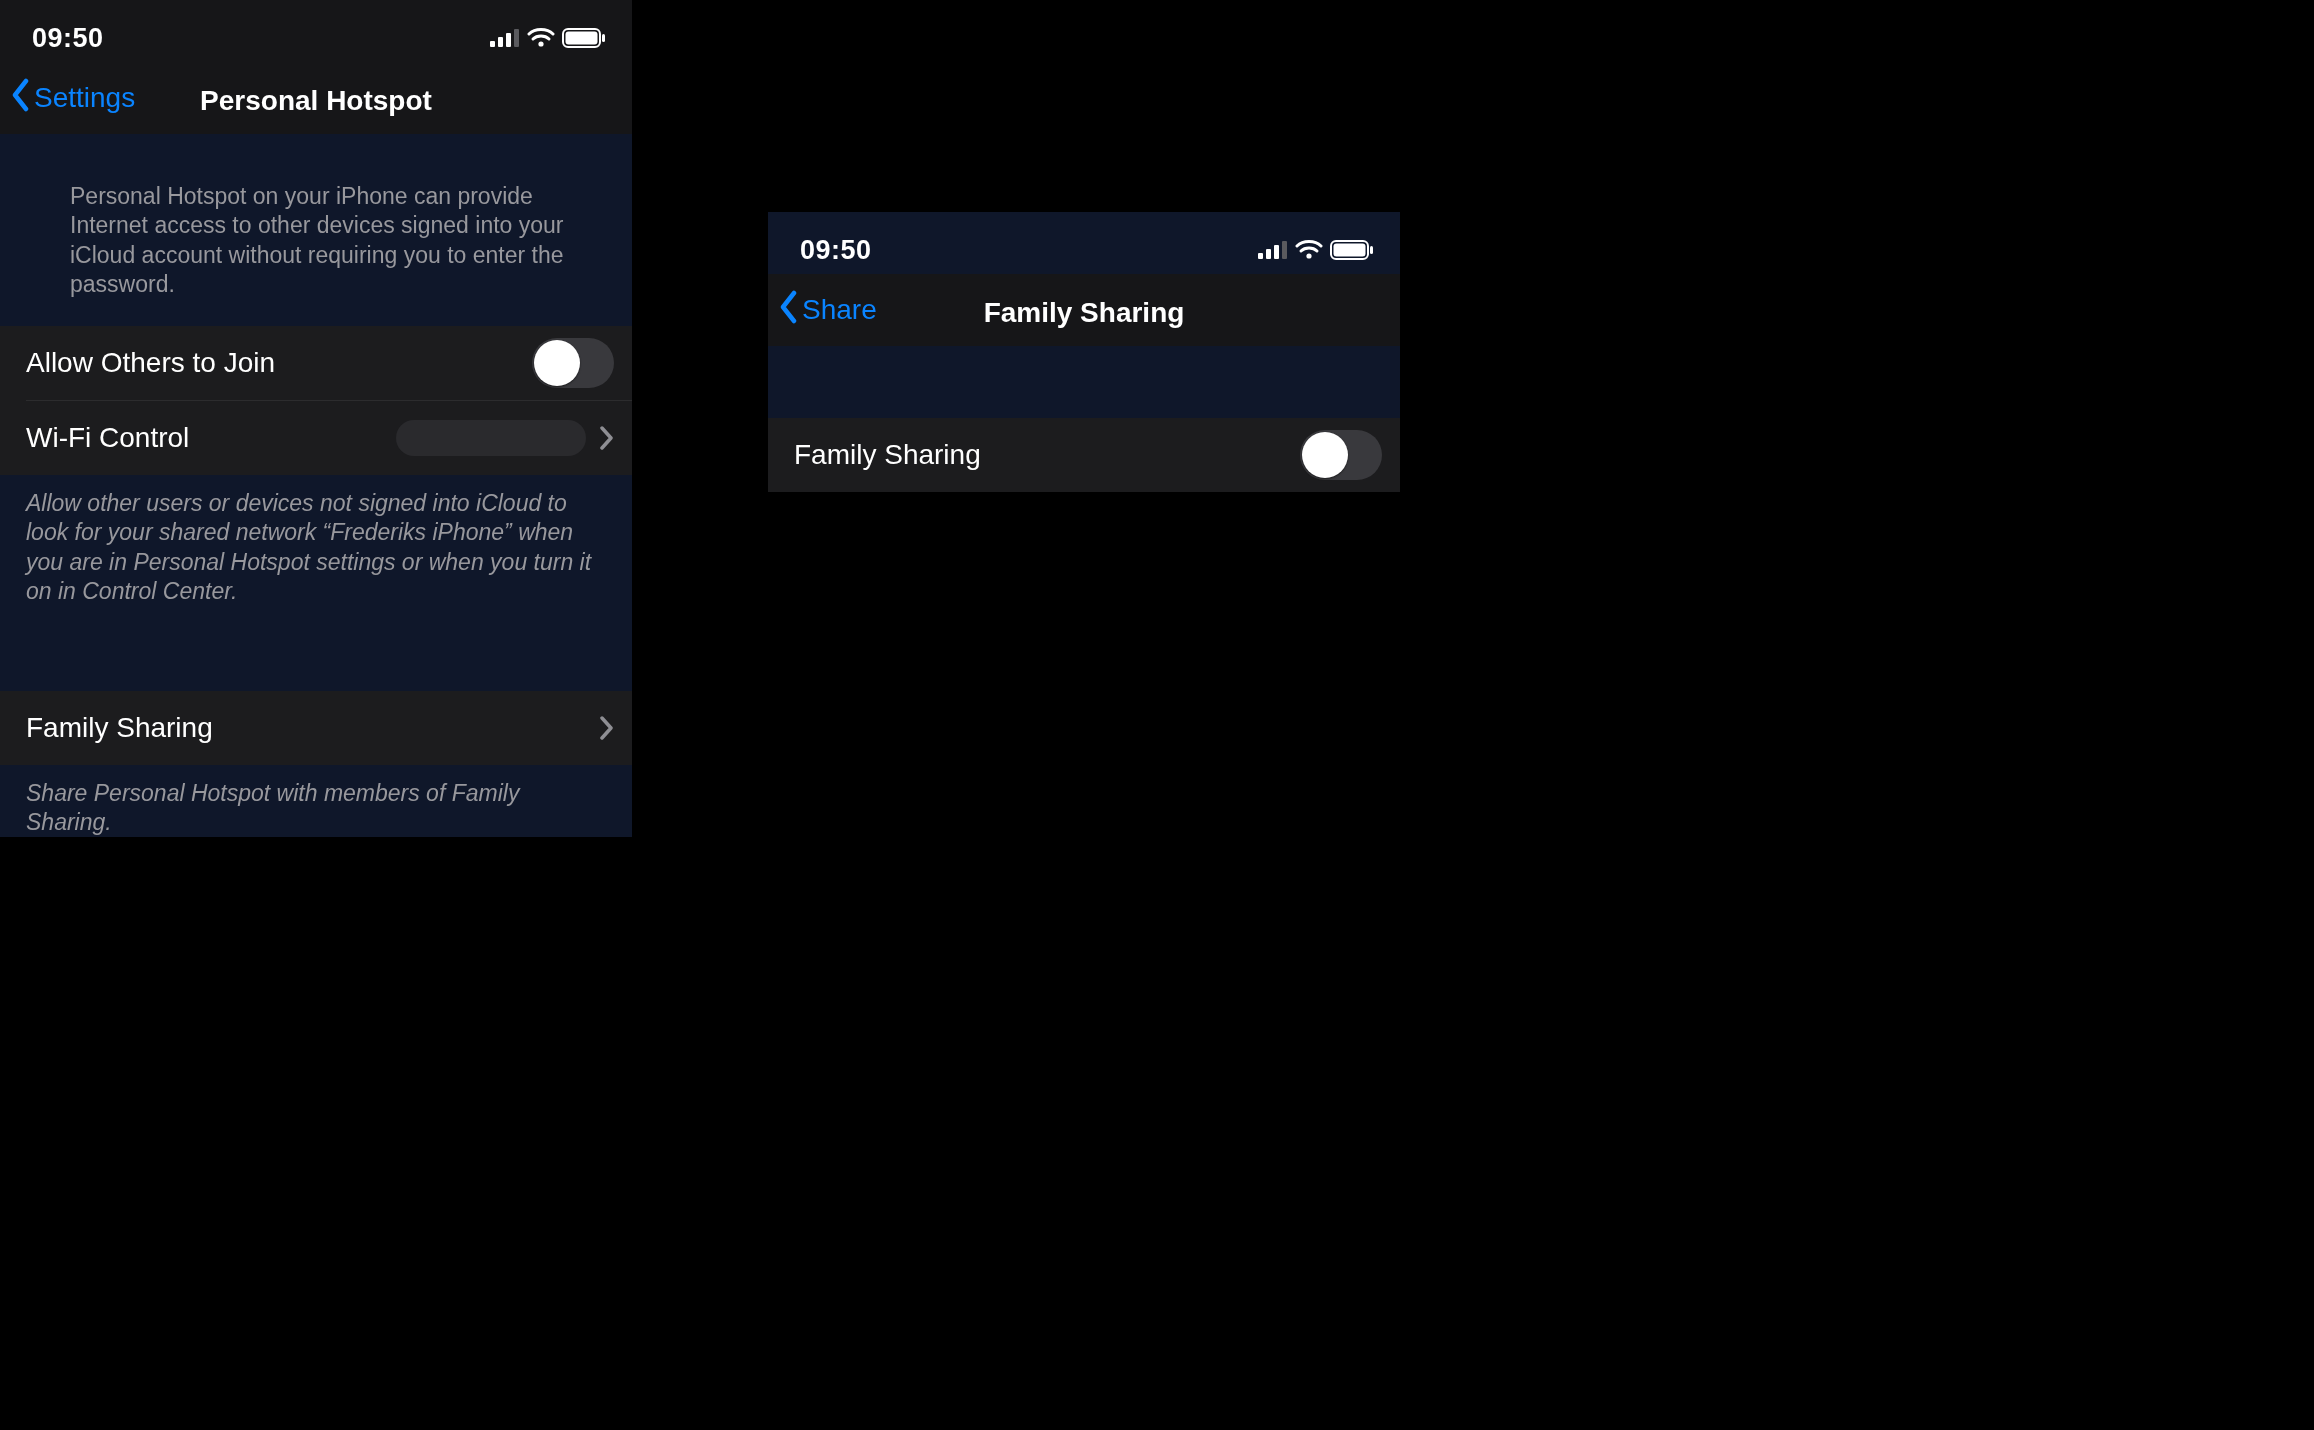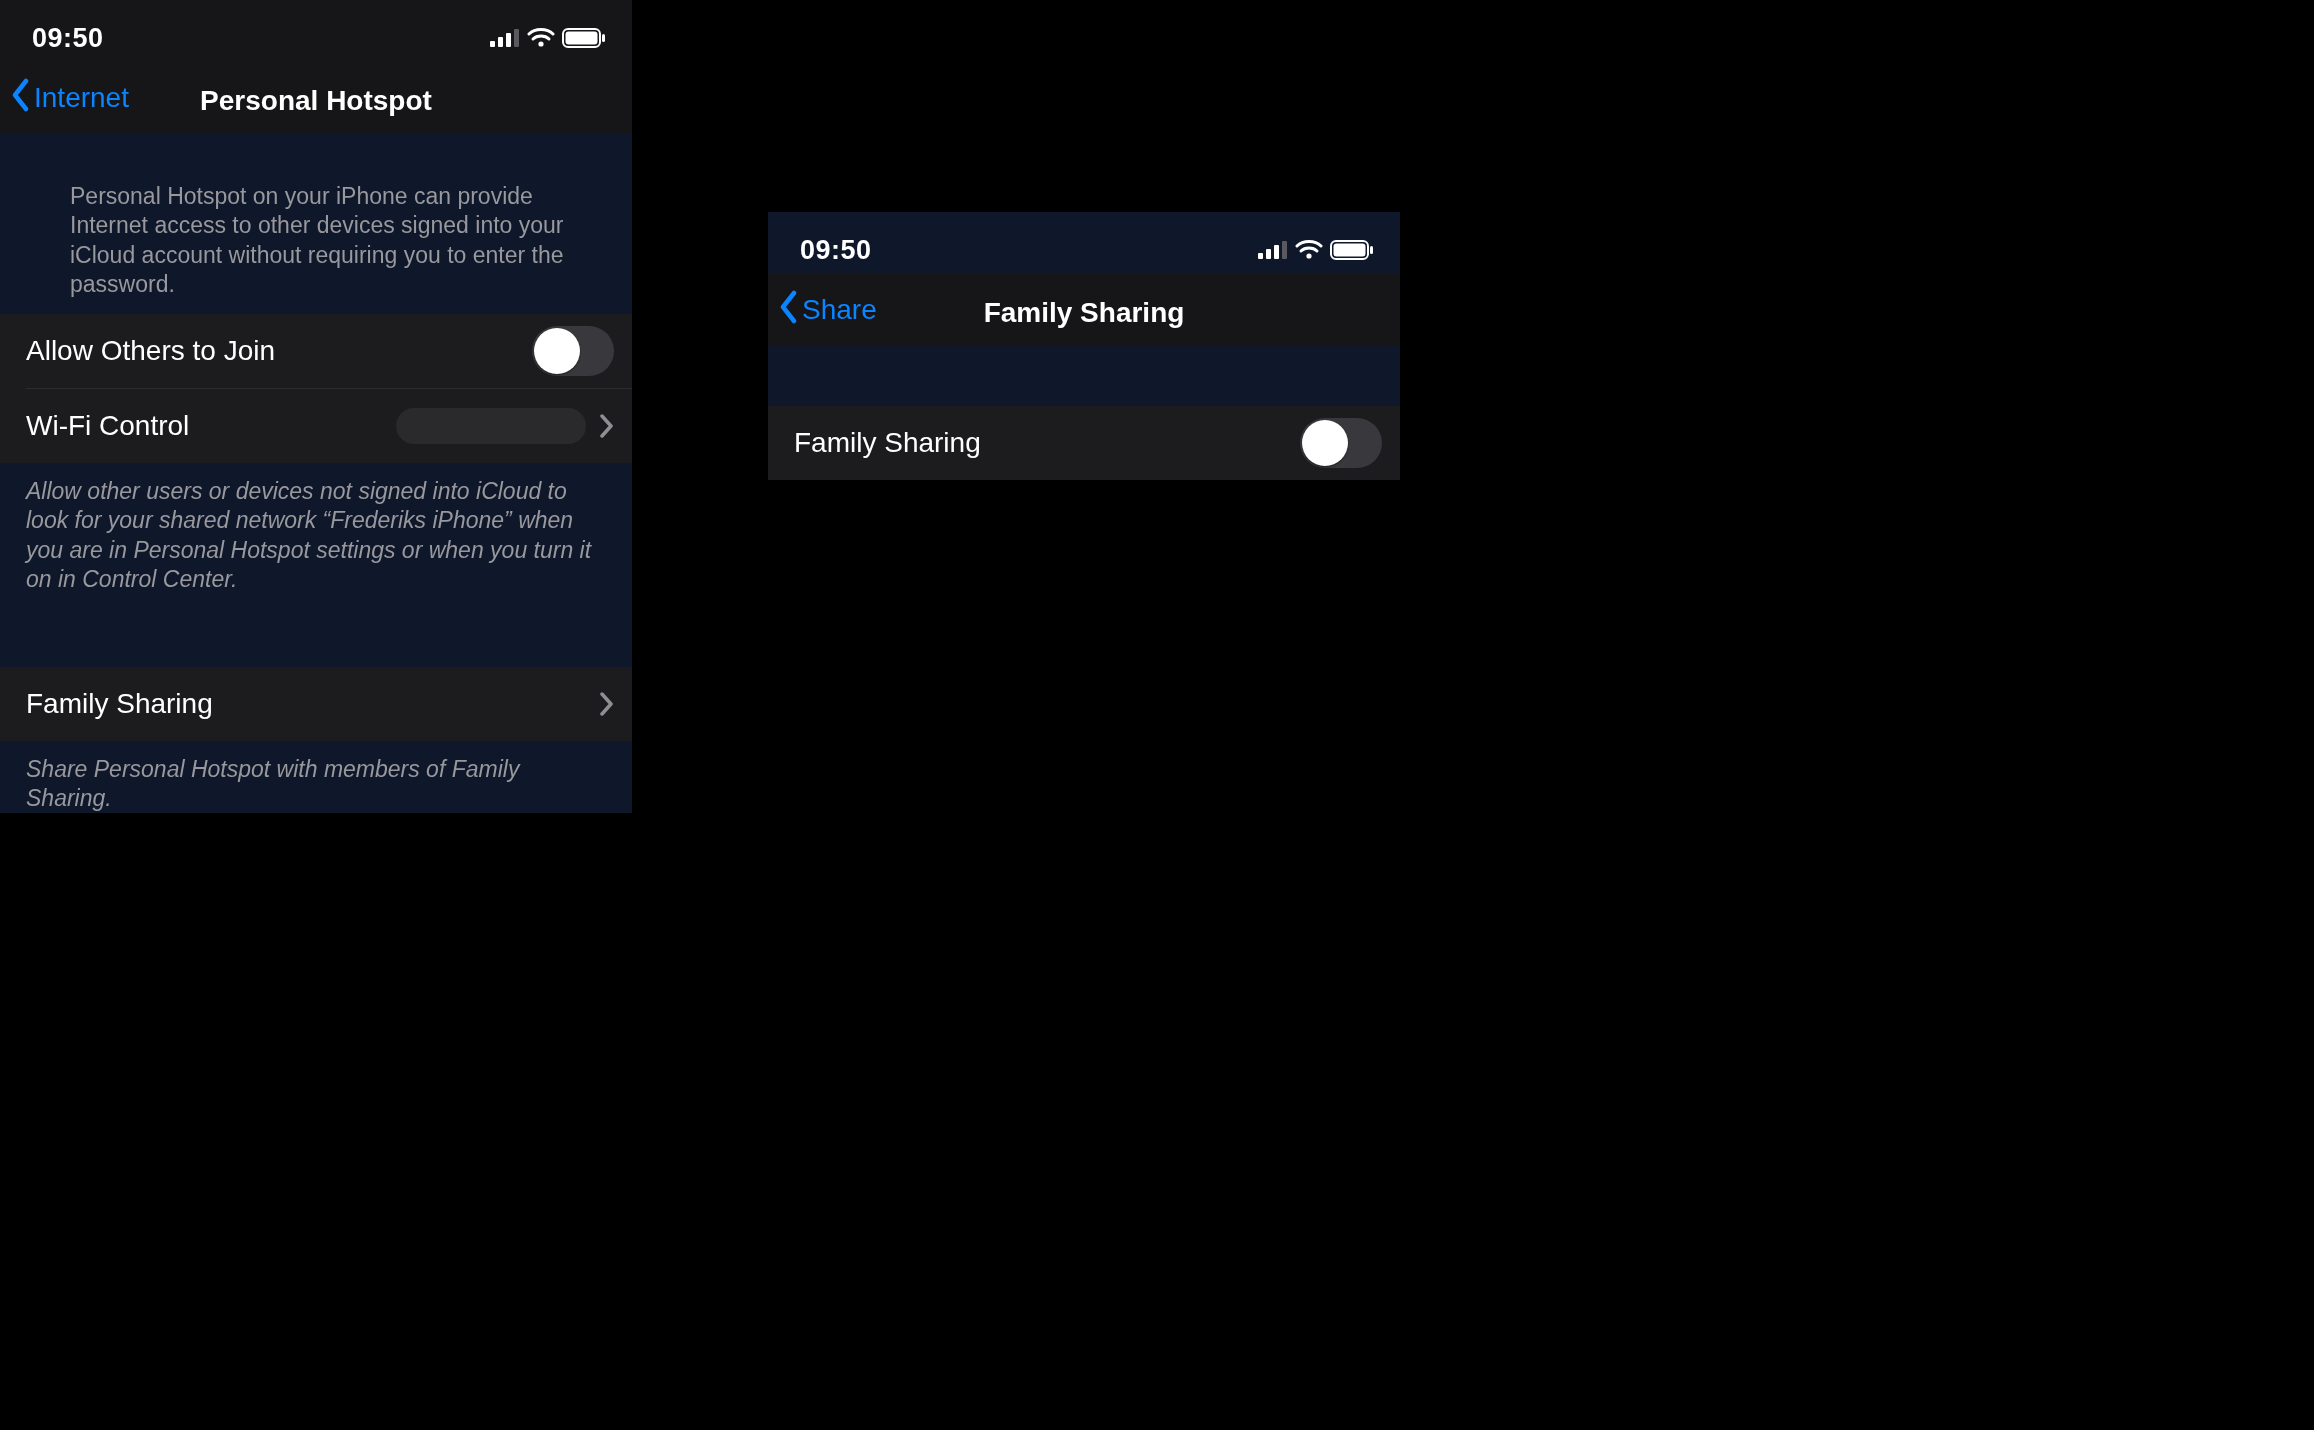--- a/index.html
+++ b/index.html
@@ -78,20 +78,21 @@
       margin-top: 6px;
     }
     .section-desc {
       color: #98989d;
       font-size: 23px;
       line-height: 1.28;
       padding: 22px 26px 14px 26px;
     }
     .cell-group {
       background: #1c1c1e;
+      margin-top: 12px;
     }
     .cell {
       display: flex;
       align-items: center;
       justify-content: space-between;
       padding: 0 18px 0 26px;
       min-height: 74px;
       font-size: 28px;
       color: #fff;
     }
@@ -179,21 +180,21 @@
     </div>
   </div>
 
   <div class="nav-bar">
     <div class="back-button">
       <span>
         <svg width="22" height="34" viewBox="0 0 22 34">
               <path d="M16 3 L5 17 L16 31" fill="none" stroke="#0a84ff" stroke-width="4.5" stroke-linecap="round" stroke-linejoin="round"></path>
             </svg>
       </span>
-      <span>Internet</span>
+      <span>Settings</span>
     </div>
     <div class="nav-title">Personal Hotspot</div>
   </div>
 
   <div class="section-desc" style="padding-top:48px;margin-left:44px;">Personal Hotspot on your iPhone can provide Internet access to other devices signed into your iCloud account without requiring you to enter the password.</div>
 
   <div class="cell-group">
     <div class="cell">
       <span>Allow Others to Join</span>
       <div class="switch">

